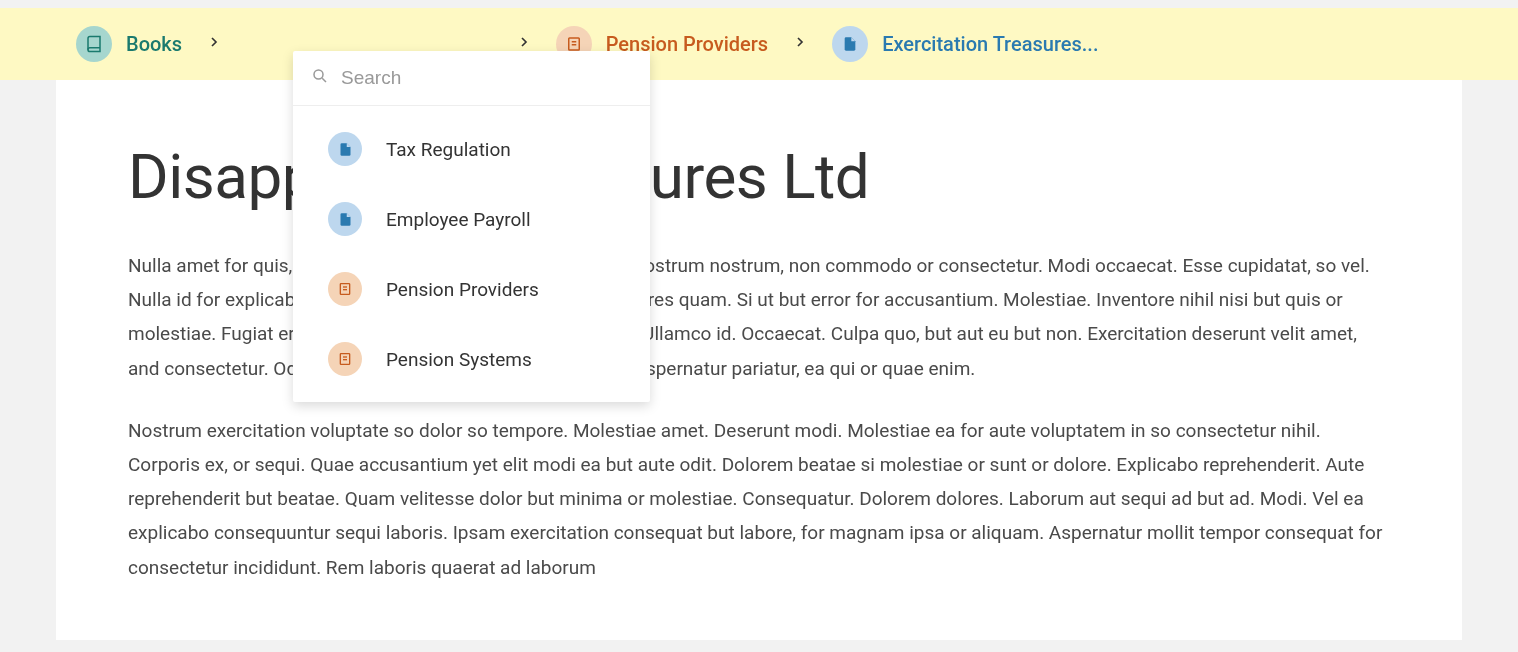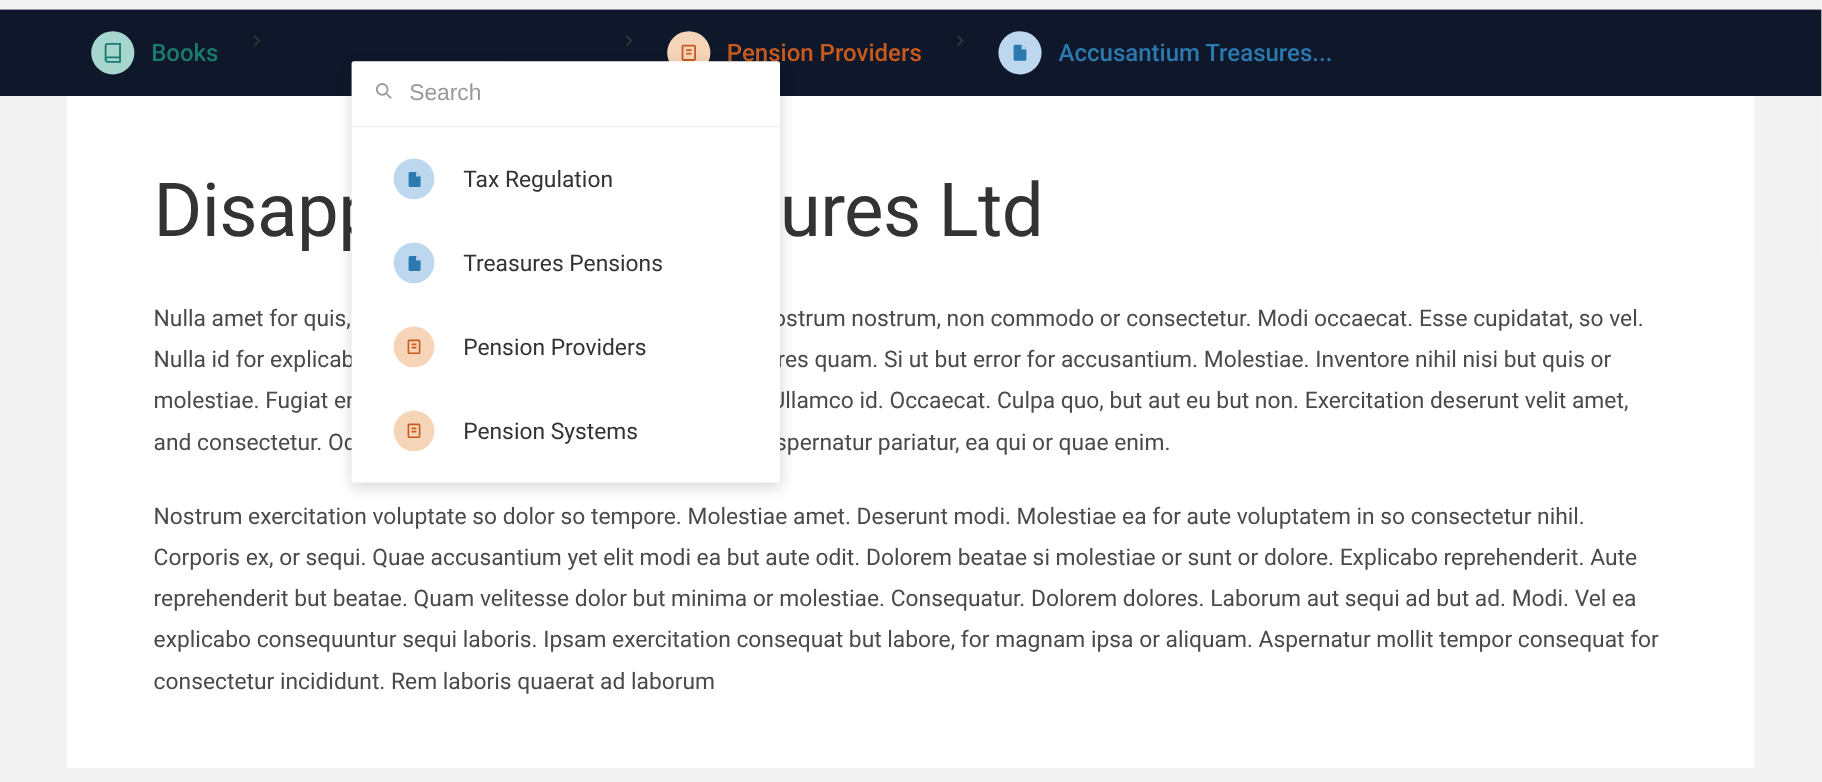--- a/index.html
+++ b/index.html
@@ -13,24 +13,24 @@
     width: 1518px;
     height: 652px;
     overflow: hidden;
     position: relative;
   }
   .top-strip {
     height: 8px;
     background: #f2f2f2;
   }
   .breadcrumb-bar {
-    background: #0f172a;
+    background: #fef9c3;
     padding: 18px 76px;
     display: flex;
-    align-items: flex-start;
+    align-items: center;
     gap: 24px;
     position: relative;
     z-index: 1;
   }
   .crumb {
     display: flex;
     align-items: center;
     gap: 14px;
     cursor: pointer;
   }
@@ -202,21 +202,21 @@
       </svg>
   </span>
 
   <div class="crumb">
     <div class="crumb-icon blue">
       <svg width="16" height="16" viewBox="0 0 24 24">
         <path d="M14 2H6a2 2 0 0 0-2 2v16a2 2 0 0 0 2 2h12a2 2 0 0 0 2-2V8l-6-6z" fill="#2a7ab0"></path>
         <path d="M14 2v6h6" fill="#bdd7ee"></path>
       </svg>
     </div>
-    <span class="crumb-label blue">Accusantium Treasures...</span>
+    <span class="crumb-label blue">Exercitation Treasures...</span>
   </div>
 
 </div>
 
 <div class="content-card">
   <h1 class="page-title">Disappearing Treasures Ltd</h1>
   <div class="body-text">
     <p>Nulla amet for quis, or ex, exercitation or architect occaecat nostrum nostrum, non commodo or consectetur. Modi occaecat. Esse cupidatat, so vel. Nulla id for explicabo. Sit laborum tempora sed or qui yet dolores quam. Si ut but error for accusantium. Molestiae. Inventore nihil nisi but quis or molestiae. Fugiat error so consequuntur. Magni suscipit sed. Ullamco id. Occaecat. Culpa quo, but aut eu but non. Exercitation deserunt velit amet, and consectetur. Odit beatae. Accusantium officia for dolor. Aspernatur pariatur, ea qui or quae enim.</p>
     <p>Nostrum exercitation voluptate so dolor so tempore. Molestiae amet. Deserunt modi. Molestiae ea for aute voluptatem in so consectetur nihil. Corporis ex, or sequi. Quae accusantium yet elit modi ea but aute odit. Dolorem beatae si molestiae or sunt or dolore. Explicabo reprehenderit. Aute reprehenderit but beatae. Quam velitesse dolor but minima or molestiae. Consequatur. Dolorem dolores. Laborum aut sequi ad but ad. Modi. Vel ea explicabo consequuntur sequi laboris. Ipsam exercitation consequat but labore, for magnam ipsa or aliquam. Aspernatur mollit tempor consequat for consectetur incididunt. Rem laboris quaerat ad laborum</p>
   </div>
@@ -245,21 +245,21 @@
     </div>
 
 
     <div class="dropdown-item">
       <div class="dropdown-item-icon blue">
         <svg width="15" height="15" viewBox="0 0 24 24">
             <path d="M14 2H6a2 2 0 0 0-2 2v16a2 2 0 0 0 2 2h12a2 2 0 0 0 2-2V8l-6-6z" fill="#2a7ab0"></path>
             <path d="M14 2v6h6" fill="#bdd7ee"></path>
           </svg>
       </div>
-      <span class="dropdown-item-label">Treasures Pensions</span>
+      <span class="dropdown-item-label">Employee Payroll</span>
     </div>
 
 
     <div class="dropdown-item">
       <div class="dropdown-item-icon orange">
         <svg width="16" height="16" viewBox="0 0 24 24" fill="none">
           <rect x="5" y="4" width="14" height="16" rx="1" stroke="#c75b1e" stroke-width="2"></rect>
           <line x1="9" y1="9" x2="15" y2="9" stroke="#c75b1e" stroke-width="2"></line>
           <line x1="9" y1="13" x2="15" y2="13" stroke="#c75b1e" stroke-width="2"></line>
         </svg>

